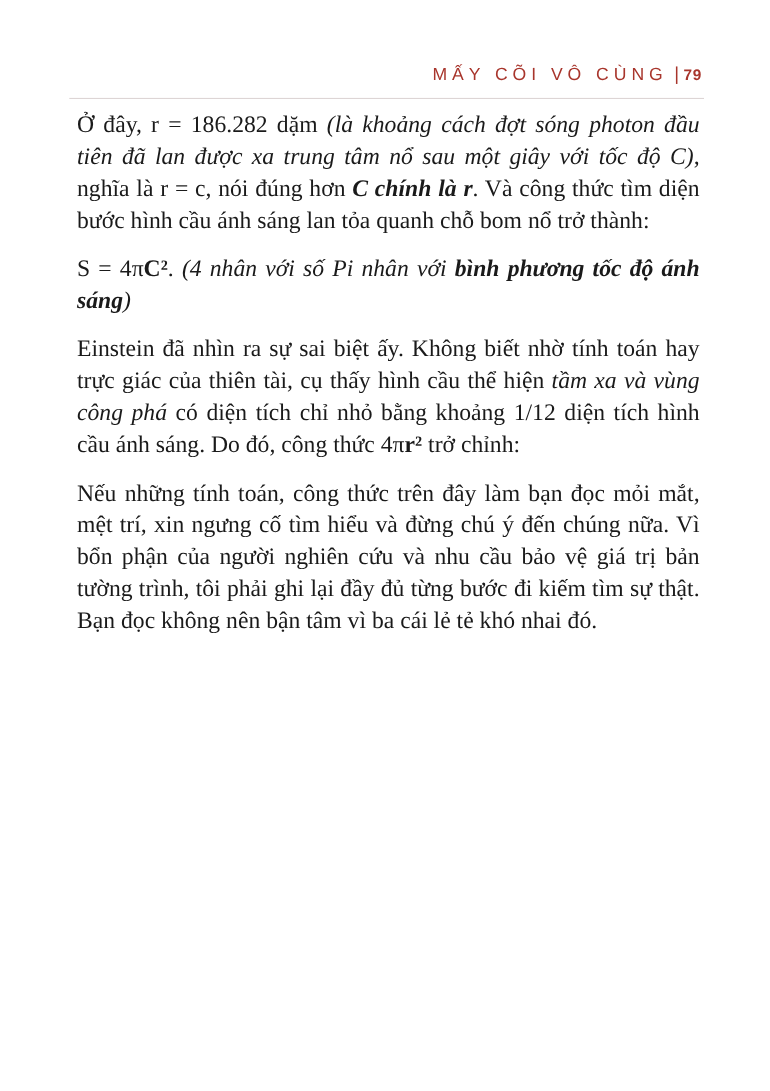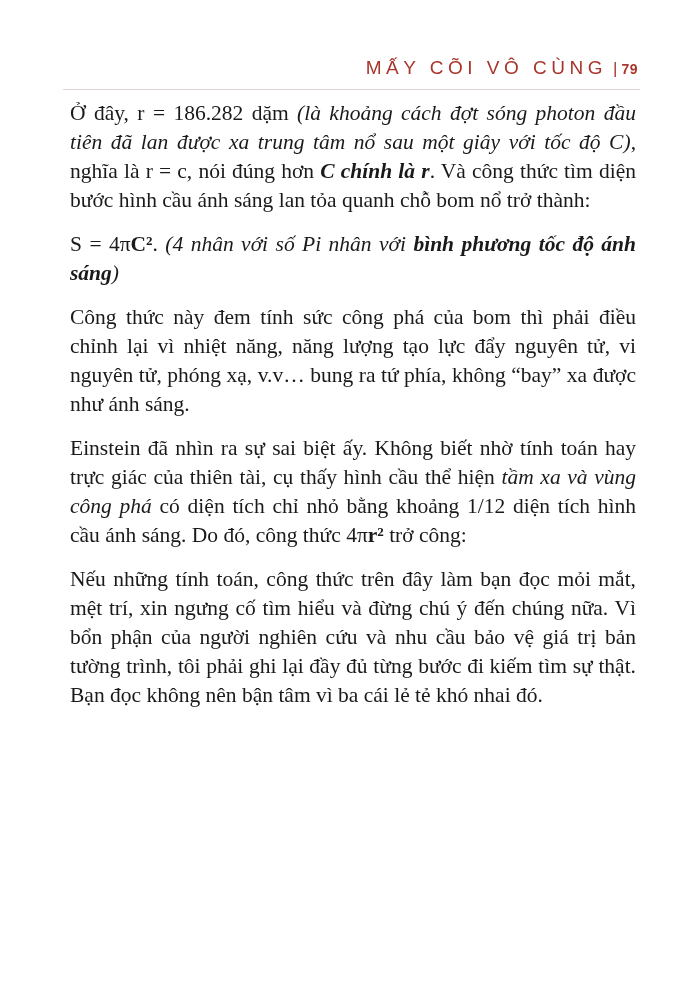--- a/index.html
+++ b/index.html
@@ -14,21 +14,21 @@
   }
   .header {
     margin: 57px 62px 0 70px;
     text-align: right;
     font-family: "Liberation Sans", sans-serif;
     color: #a8352c;
     line-height: 22px;
     white-space: nowrap;
   }
   .header-title {
-    font-size: 19px;
+    font-size: 16px;
     letter-spacing: 4.5px;
     font-weight: 500;
   }
   .header-sep {
     font-size: 17px;
     margin: 0 4px 0 6px;
     font-weight: 300;
   }
   .header-page {
     font-size: 14px;
@@ -61,18 +61,17 @@
 
   <div class="header">
     <span class="header-title">MẤY CÕI VÔ CÙNG</span><span class="header-sep">|</span><span class="header-page">79</span>
   </div>
 
   <hr class="rule">
 
   <div class="body-text">
     <p><span>Ở đây, r = 186.282 dặm </span><span class="i">(là khoảng cách đợt sóng photon đầu tiên đã lan được xa trung tâm nổ sau một giây với tốc độ C)</span><span>, nghĩa là r = c, nói đúng hơn </span><span class="bi">C chính là r</span><span>. Và công thức tìm diện bước hình cầu ánh sáng lan tỏa quanh chỗ bom nổ trở thành:</span></p>
     <p><span>S = 4π</span><span class="b">C²</span><span>. </span><span class="i">(4 nhân với số Pi nhân với </span><span class="bi">bình phương tốc độ ánh sáng</span><span class="i">)</span></p>
-    <p><span>Công thức này đem tính sức công phá của bom thì phải điều chỉnh lại vì nhiệt năng, năng lượng tạo lực đẩy nguyên tử, vi nguyên tử, phóng xạ, v.v… bung ra tứ phía, không “bay” xa được như ánh sáng.</span></p>
-    <p><span>Einstein đã nhìn ra sự sai biệt ấy. Không biết nhờ tính toán hay trực giác của thiên tài, cụ thấy hình cầu thể hiện </span><span class="i">tầm xa và vùng công phá</span><span> có diện tích chỉ nhỏ bằng khoảng 1/12 diện tích hình cầu ánh sáng. Do đó, công thức 4π</span><span class="b">r²</span><span> trở công:</span></p>
+    <p><span>Einstein đã nhìn ra sự sai biệt ấy. Không biết nhờ tính toán hay trực giác của thiên tài, cụ thấy hình cầu thể hiện </span><span class="i">tầm xa và vùng công phá</span><span> có diện tích chỉ nhỏ bằng khoảng 1/12 diện tích hình cầu ánh sáng. Do đó, công thức 4π</span><span class="b">r²</span><span> trở chỉnh:</span></p>
     <p><span>Nếu những tính toán, công thức trên đây làm bạn đọc mỏi mắt, mệt trí, xin ngưng cố tìm hiểu và đừng chú ý đến chúng nữa. Vì bổn phận của người nghiên cứu và nhu cầu bảo vệ giá trị bản tường trình, tôi phải ghi lại đầy đủ từng bước đi kiếm tìm sự thật. Bạn đọc không nên bận tâm vì ba cái lẻ tẻ khó nhai đó.</span></p>
   </div>
 
 </div>
 
 </body></html>

